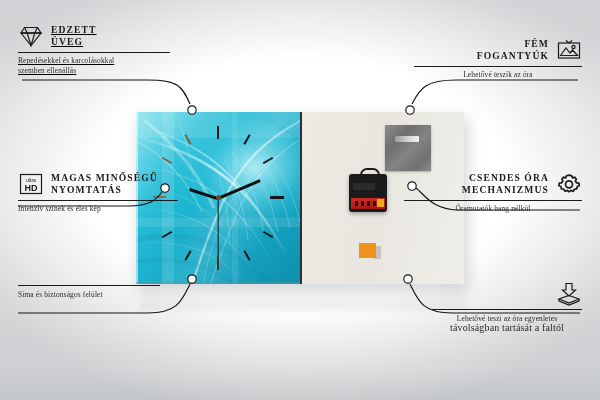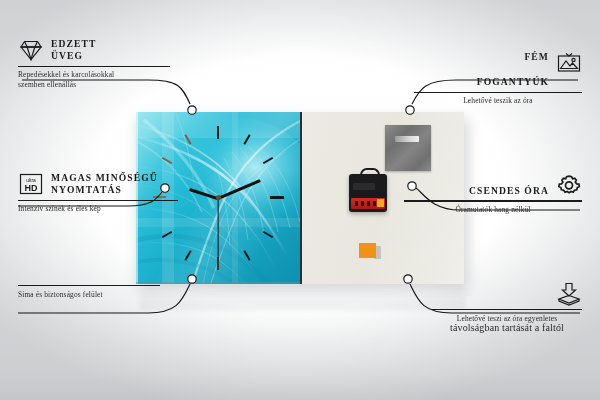--- a/index.html
+++ b/index.html
@@ -78,21 +78,21 @@
   .co-rule{height:1.15px;background:#1b1b1b;margin-top:3px;}
   .co-desc{font-family:"Liberation Serif", serif;font-size:7.4px;color:#2a2a2a;
      line-height:9.6px;margin-top:3.5px;letter-spacing:.15px;}
   .co-ico{width:26px;height:24px;flex:0 0 26px;}
   .co-ico svg{display:block;width:26px;height:24px;}
 
   .left .co-head{justify-content:flex-start;}
   .left .co-title{text-align:left;}
   .left .co-desc{text-align:left;}
   .right .co-head{justify-content:flex-end;}
-  .right .co-title{text-align:right;margin-top:13px;}
+  .right .co-title{text-align:right;}
   .right .co-desc{text-align:center;}
 
   
   #lines{position:absolute;inset:0;width:600px;height:400px;pointer-events:none;}
   #lines path{fill:none;stroke:#141414;stroke-width:1.15;}
   #lines circle{fill:#ffffff;stroke:#141414;stroke-width:1.15;}
 </style>
 </head>
 <body>
 
@@ -222,21 +222,21 @@
     <path d="M578,80 L456,80 C426,80 420,88 412,104"></path>
     <circle cx="410" cy="110" r="4.2"></circle>
 
     <path d="M580,210 L460,210 C432,210 424,194 416,188"></path>
     <circle cx="412" cy="186" r="4.2"></circle>
 
     <path d="M580,313 L452,313 C422,313 418,300 410,284"></path>
     <circle cx="408" cy="279" r="4.2"></circle>
   </svg>
 
-  <div class="callout left" style="left:18px;top:38px;width:168px;">
+  <div class="callout left" style="left:18px;top:24px;width:168px;text-decoration:underline;">
     <div class="co-head">
       <span class="co-ico">
         <svg viewBox="0 0 26 24">
             <g fill="none" stroke="#1b1b1b" stroke-width="1.2">
           <path d="M3,9 L13,21.5 L23,9 Z"></path>
               <path d="M3,9 L6.5,3.5 L19.5,3.5 L23,9 Z"></path>
           <path d="M6.5,3.5 L9.2,9 L13,21.5 L16.8,9 L19.5,3.5"></path>
               <path d="M3,9 L23,9"></path>
         </g>
           </svg>
@@ -292,20 +292,21 @@
       </span>
     </div>
     <div class="co-rule" style="width:168px;margin-left:auto;"></div>
     <div class="co-desc">Lehetővé teszik az óra</div>
   </div>
 
   <div class="callout right" style="left:404px;top:172px;width:178px;">
     <div class="co-head">
       <span>
         <div class="co-title">CSENDES ÓRA</div>
+        <div class="co-title">MECHANIZMUS</div>
       </span>
       <span class="co-ico">
         <svg viewBox="0 0 26 24">
             <g fill="none" stroke="#1b1b1b" stroke-width="1.7">
           <path d="M13,3.2 l2.6,.5 .9,2.1 2.2,-.5 1.6,1.8 -1,2 1.4,1.8 2.2,.2 .4,2.4 -2,1 -.5,2.2 -2.3,.6 -1.3,1.9 -2.2,-.7 -1.9,1.2 -1.9,-1.2 -2.2,.7 -1.3,-1.9 -2.3,-.6 -.5,-2.2 -2,-1 .4,-2.4 2.2,-.2 1.4,-1.8 -1,-2 1.6,-1.8 2.2,.5 .9,-2.1 z"></path>
           <circle cx="13" cy="12.3" r="3.5"></circle>
         </g>
           </svg>
       </span>
     </div>

